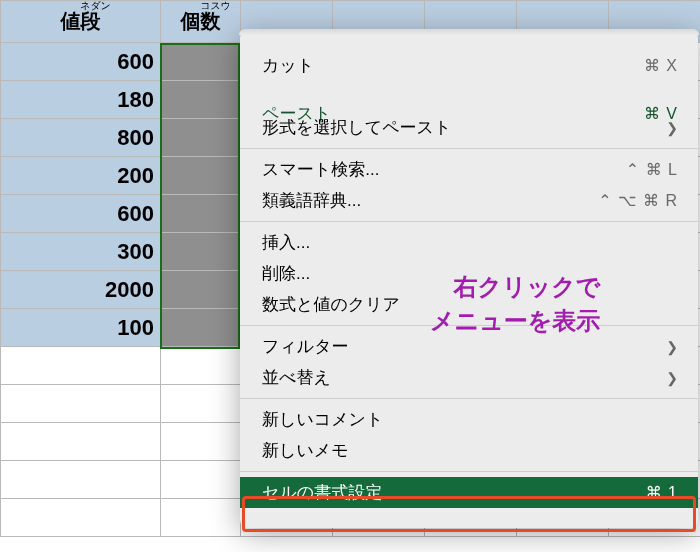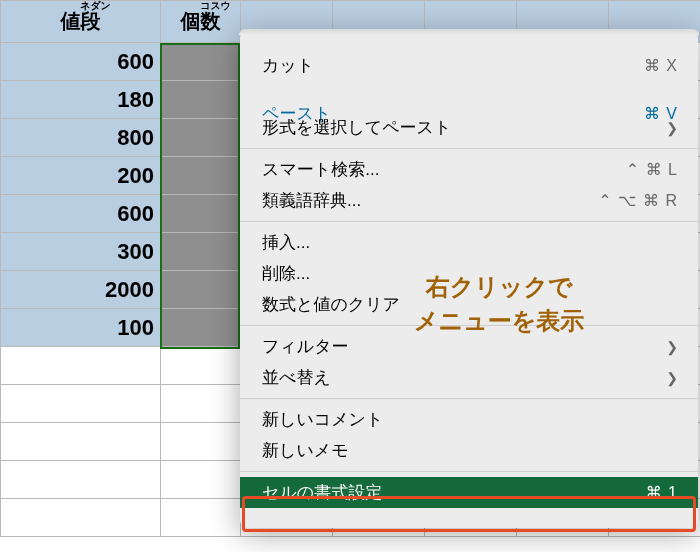--- a/index.html
+++ b/index.html
@@ -34,21 +34,21 @@
   font-size: 20px;
   color: #000;
   text-align: center;
   height: 42px;
 }
 .ruby {
   position: absolute;
   top: 0px;
   left: 0; right: 0;
   font-size: 10px;
-  font-weight: 700;
+  font-weight: 400;
   line-height: 1;
   color: #000;
   padding-left: 30px;
 }
 .data-a { text-align: right; font-size: 22px; font-weight: 600; color: #000; background: #bacee1; }
 .data-b { background: #8f8f8f; }
 table.grid td.blank { background: #fff; }
 
 col.c1 { width: 160px; }
 col.c2 { width: 80px; }
@@ -81,21 +81,21 @@
 .ctx .item {
   display: flex;
   align-items: center;
   padding: 4px 20px 4px 22px;
   height: 31px;
   cursor: default;
 }
 .ctx .item .lbl { flex: 1; }
 .ctx .item .sc { color: #6a6a6a; font-size: 16px; letter-spacing: 1px; }
 .ctx .item .chev { color: #666; font-size: 14px; margin-left: 8px; }
-.ctx .item.disabled .lbl, .ctx .item.disabled .sc { color: #0369a1; margin-top: 33px; }
+.ctx .item.disabled .lbl, .ctx .item.disabled .sc { color: #14532d; margin-top: 33px; }
 .ctx hr.sep {
   border: none;
   border-top: 1px solid #cfcfcf;
   margin: 5px 0;
 }
 .ctx .item.sel {
   background: #156a3c;
   color: #fff;
 }
 .ctx .item.sel .sc { color: #fff; }
@@ -114,28 +114,28 @@
   left: 242px;
   top: 496px;
   width: 454px;
   height: 36px;
   border: 3px solid #e74a27;
   border-radius: 4px;
   pointer-events: none;
 }
 .anno-text {
   position: absolute;
-  left: 414px;
+  left: 430px;
   top: 270px;
-  color: #a16207;
+  color: #a21caf;
   font-size: 24px;
   font-weight: 700;
   line-height: 1.4;
   white-space: nowrap;
-  text-align: center;
+  text-align: right;
   z-index: 5;
 }
 </style>
 </head>
 <body>
 
 <div class="sheet">
   <table class="grid">
     <colgroup>
       <col class="c1">

